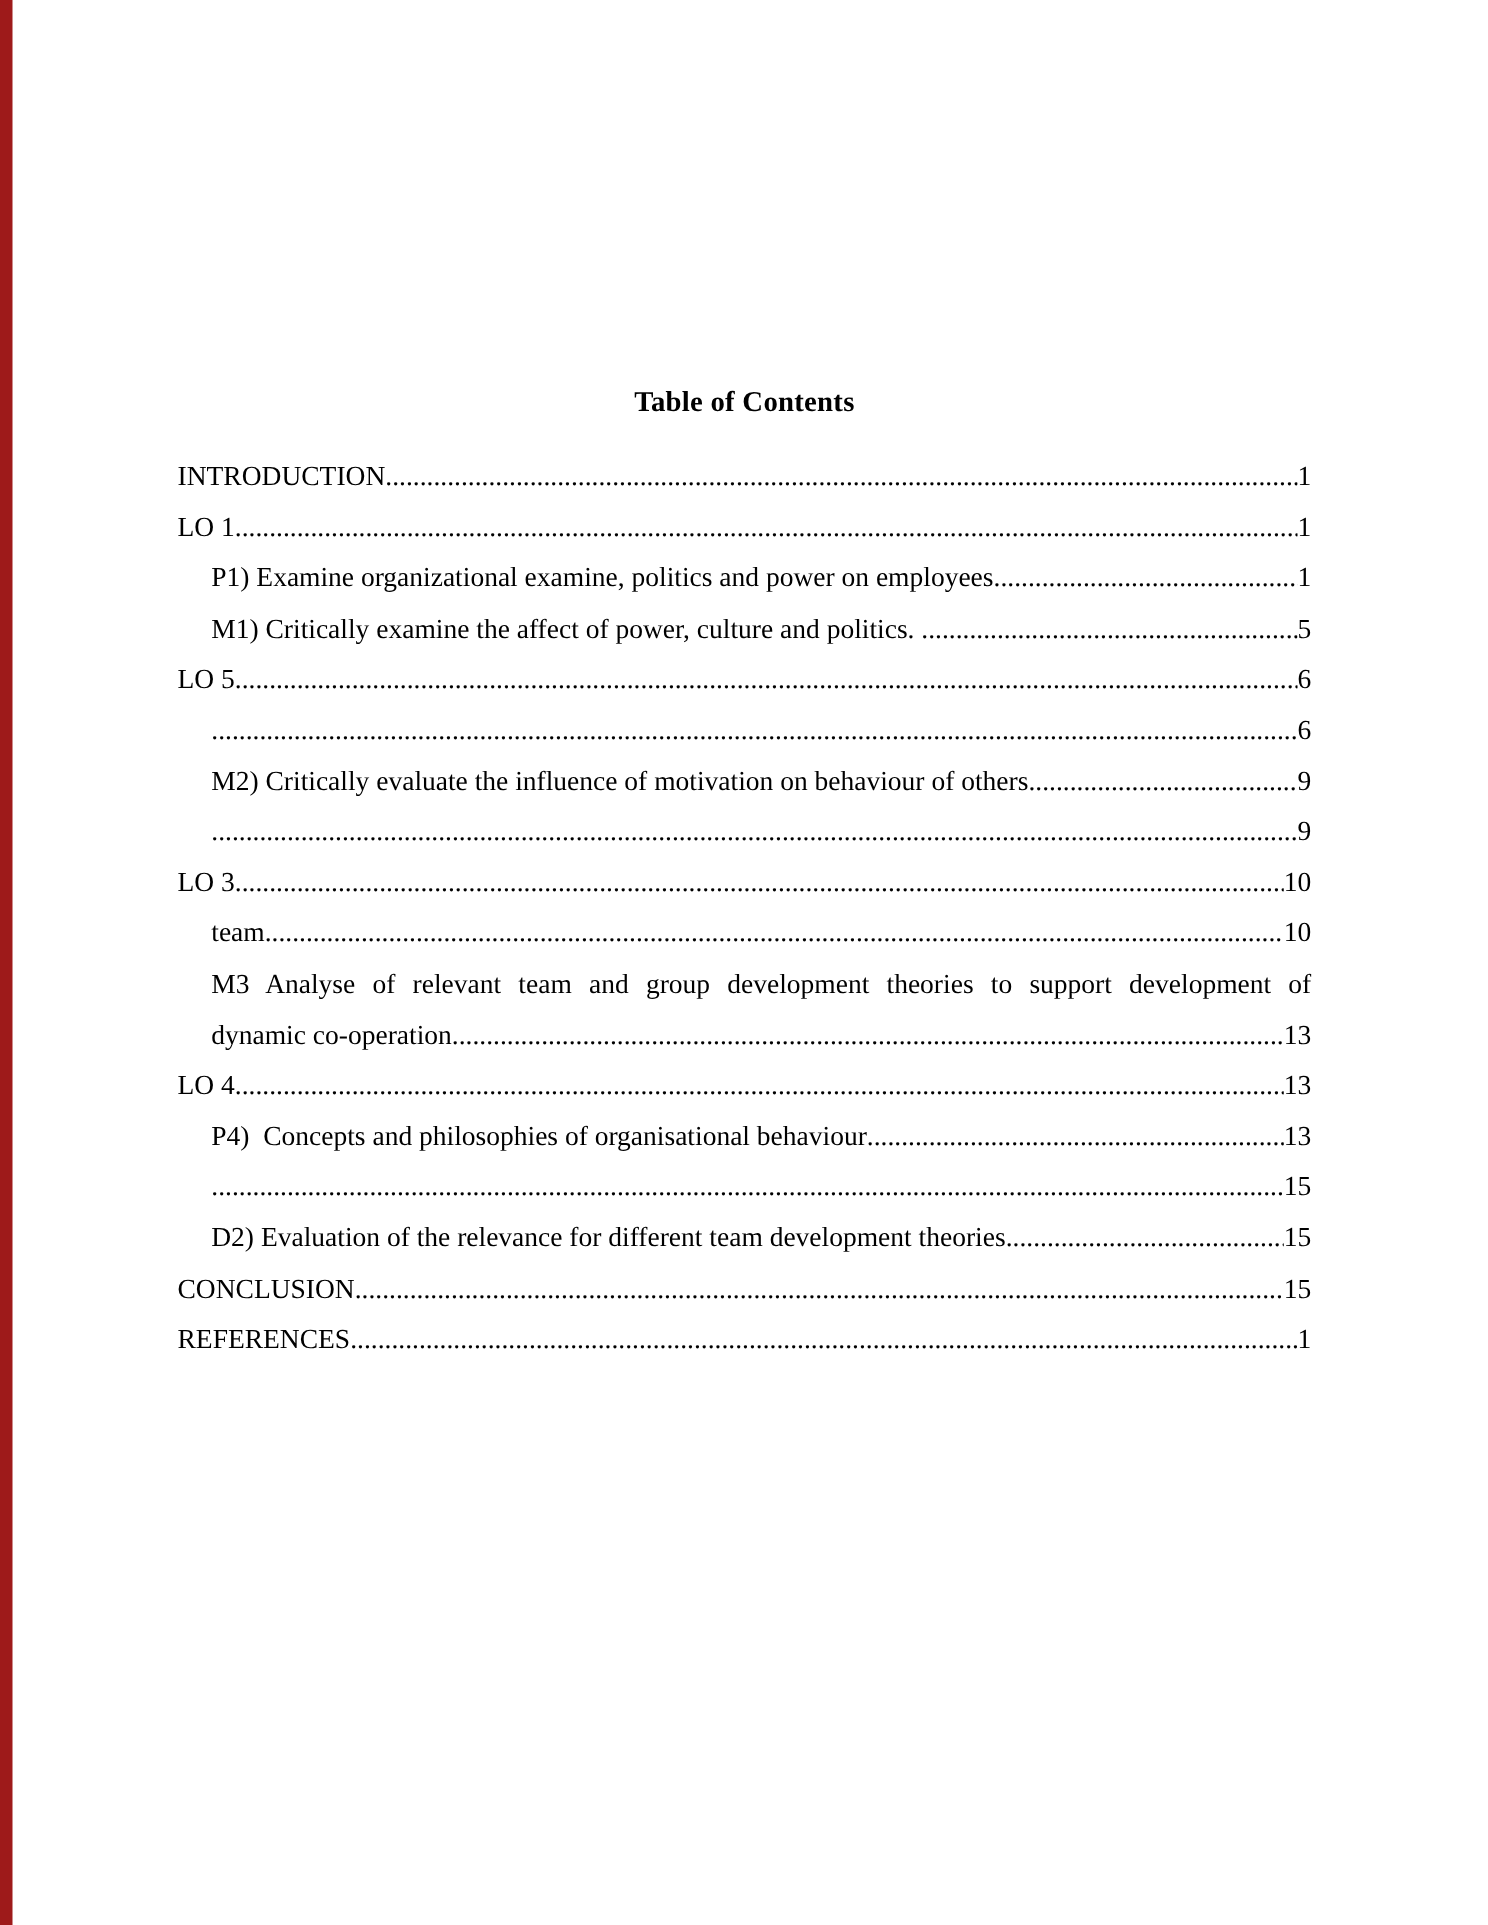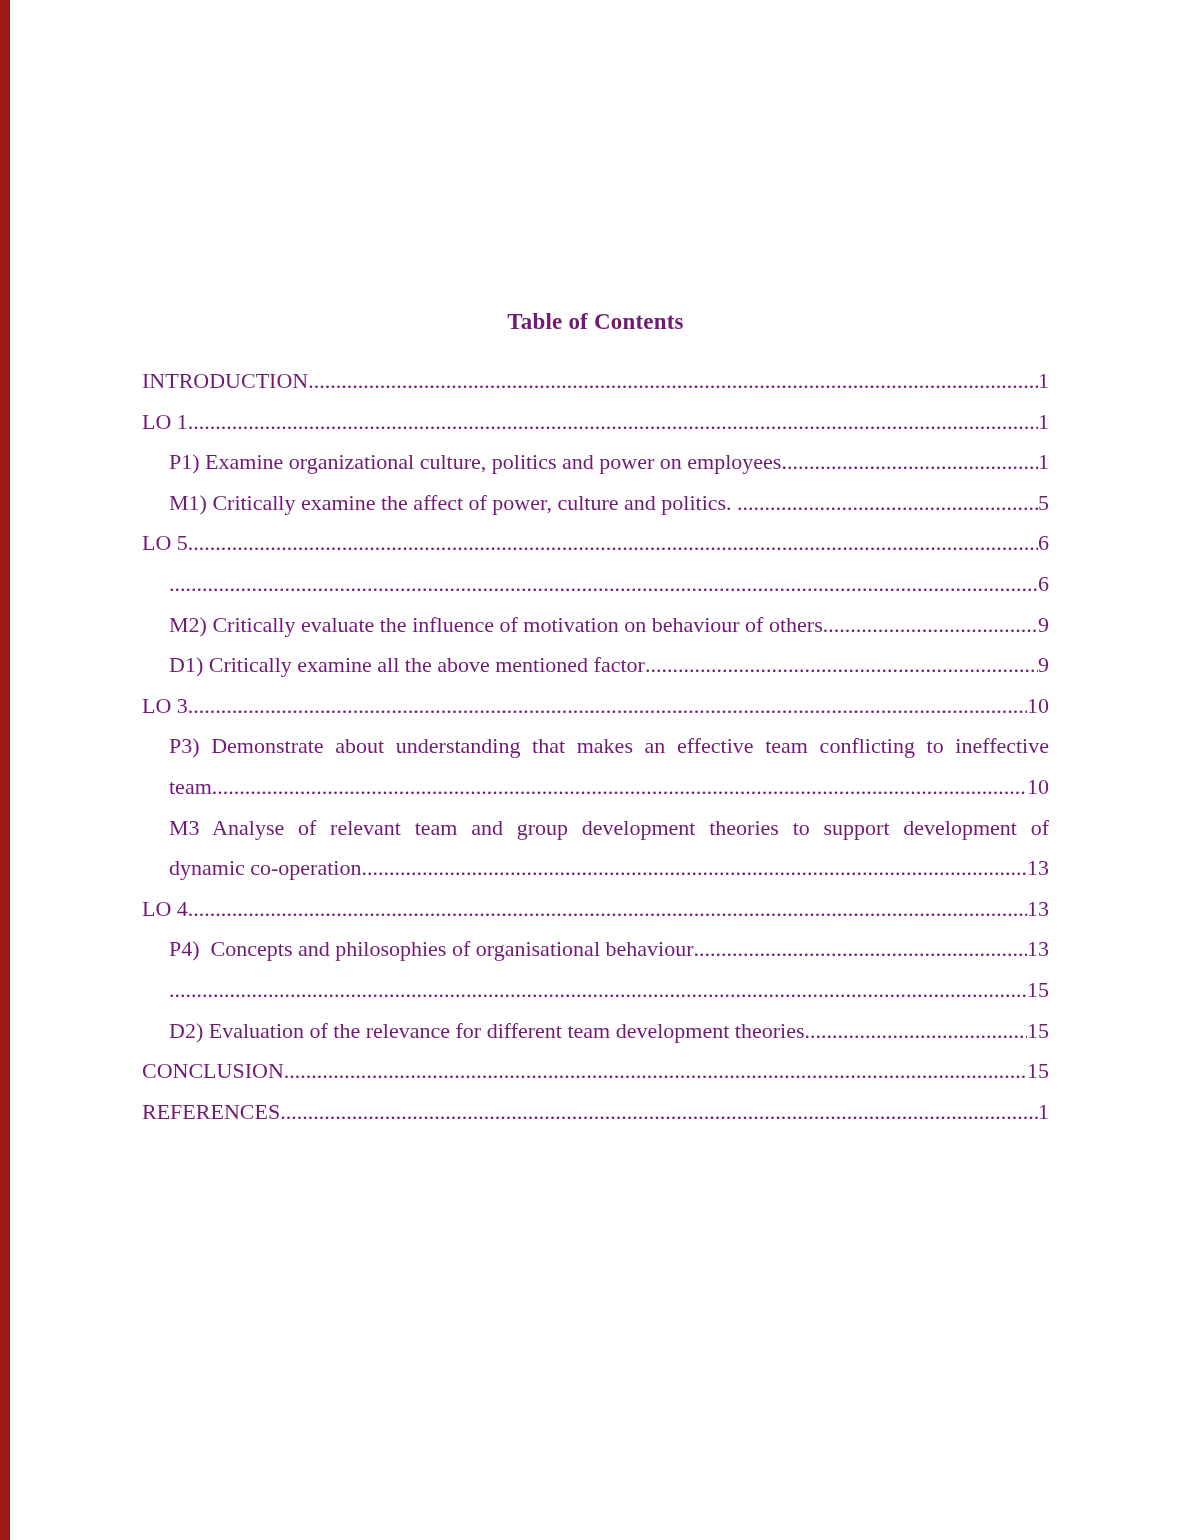--- a/index.html
+++ b/index.html
@@ -7,21 +7,21 @@
     padding: 0;
     background: #ffffff;
   }
   .page {
     position: relative;
     width: 1190px;
     height: 1540px;
     background: #ffffff;
     overflow: hidden;
     font-family: "Liberation Serif", "DejaVu Serif", serif;
-    color: #701a75;
+    color: #000000;
   }
   .left-edge {
     position: absolute;
     left: 0;
     top: 0;
     width: 10px;
     height: 100%;
     background: #9e1a1a; 
   }
   .toc-title {
@@ -80,21 +80,21 @@
       </div>
       <div class="toc-entry">
         <div class="toc-row">
           <span class="toc-label">LO 1</span>
           <span class="toc-leader">............................................................................................................................................................................................................................................................................................................</span>
           <span class="toc-page">1</span>
         </div>
       </div>
       <div class="toc-entry indent">
         <div class="toc-row">
-          <span class="toc-label">P1) Examine organizational culture, politics and power on employees</span>
+          <span class="toc-label">P1) Examine organizational examine, politics and power on employees</span>
           <span class="toc-leader">............................................................................................................................................................................................................................................................................................................</span>
           <span class="toc-page">1</span>
         </div>
       </div>
       <div class="toc-entry indent">
         <div class="toc-row">
           <span class="toc-label">M1) Critically examine the affect of power, culture and politics. </span>
           <span class="toc-leader">............................................................................................................................................................................................................................................................................................................</span>
           <span class="toc-page">5</span>
         </div>
@@ -114,34 +114,32 @@
       </div>
       <div class="toc-entry indent">
         <div class="toc-row">
           <span class="toc-label">M2) Critically evaluate the influence of motivation on behaviour of others</span>
           <span class="toc-leader">............................................................................................................................................................................................................................................................................................................</span>
           <span class="toc-page">9</span>
         </div>
       </div>
       <div class="toc-entry indent">
         <div class="toc-row">
-          <span class="toc-label">D1) Critically examine all the above mentioned factor</span>
           <span class="toc-leader">............................................................................................................................................................................................................................................................................................................</span>
           <span class="toc-page">9</span>
         </div>
       </div>
       <div class="toc-entry">
         <div class="toc-row">
           <span class="toc-label">LO 3</span>
           <span class="toc-leader">............................................................................................................................................................................................................................................................................................................</span>
           <span class="toc-page">10</span>
         </div>
       </div>
       <div class="toc-entry indent">
-        <div class="toc-justified">P3) Demonstrate about understanding that makes an effective team conflicting to ineffective</div>
         <div class="toc-row">
           <span class="toc-label">team</span>
           <span class="toc-leader">............................................................................................................................................................................................................................................................................................................</span>
           <span class="toc-page">10</span>
         </div>
       </div>
       <div class="toc-entry indent">
         <div class="toc-justified">M3 Analyse of relevant team and group development theories to support development of</div>
         <div class="toc-row">
           <span class="toc-label">dynamic co-operation</span>

